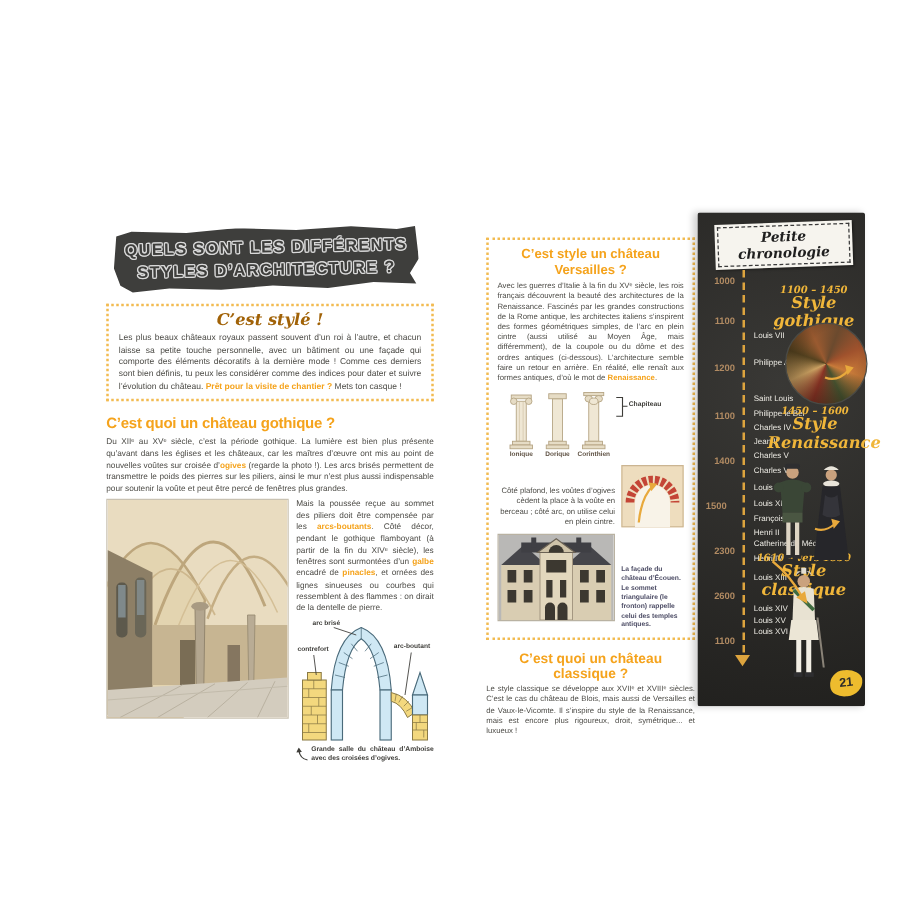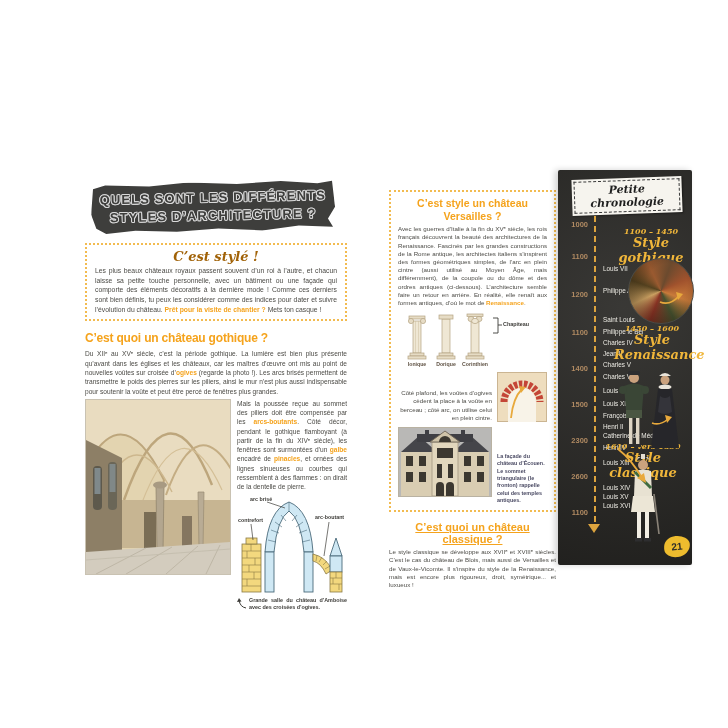--- a/index.html
+++ b/index.html
@@ -34,21 +34,21 @@
   .col-item{display:flex;flex-direction:column;align-items:center;}
   .col-label{font-size:5.2px;font-weight:bold;color:#5f5244;margin-top:1px;}
   .chap-wrap{position:relative;width:40px;height:52px;}
   .chap-label{position:absolute;left:12px;top:6px;font-size:5.4px;font-weight:bold;color:#3d3c38;}
   .plafond-row{display:flex;gap:5px;margin-top:5px;align-items:flex-end;}
   .plafond-txt{width:96px;font-size:6.2px;line-height:1.33;color:#4c4b46;text-align:right;}
   .arch-box{width:50px;height:50px;flex:none;}
   .ecouen-row{display:flex;gap:5px;margin-top:5px;}
   .ecouen-photo{width:94px;height:70px;flex:none;border:1px solid #b9b2a2;box-sizing:border-box;}
   .ecouen-cap{width:56px;font-size:5.4px;font-weight:bold;color:#4b4b64;line-height:1.35;margin-top:26px;}
-  .classic-head{font-weight:bold;font-size:11px;color:#f5a31c;text-align:center;margin:9px 0 3px 0;text-decoration:underline;}
+  .classic-head{font-weight:bold;font-size:11px;color:#f5a31c;text-align:center;margin:9px 0 3px 0;}
   
   .timeline{position:absolute;left:558px;top:170px;width:134px;height:395px;background:#2d2c29;
             background-image:radial-gradient(circle at 50% 35%,rgba(255,255,255,0.06),rgba(0,0,0,0.25));
             border-radius:2px;box-shadow:-3px 0 6px rgba(0,0,0,0.18);}
   .tl-title-outer{position:absolute;left:14px;top:8px;width:106px;background:#f6f4ee;padding:2px;
             transform:rotate(-2deg);box-shadow:1px 1px 2px rgba(0,0,0,0.4);}
   .tl-title{border:1px dashed #3a3a3a;text-align:center;font-family:"DejaVu Serif",serif;
             font-style:italic;font-weight:bold;font-size:11px;color:#1f1f1f;padding:2px 0;}
   .tl-line{position:absolute;left:36px;top:46px;height:306px;border-left:2.5px dashed #dda43e;}
   .tl-arrow{position:absolute;left:30px;top:354px;width:0;height:0;border-left:6px solid transparent;border-right:6px solid transparent;border-top:9px solid #dda43e;}
@@ -272,21 +272,21 @@
     </div>
 
     <div class="tl-line"></div>
     <div class="tl-arrow"></div>
 
     <div class="yr" style="top:50px;">1000</div>
     <div class="yr" style="top:82px;">1100</div>
     <div class="yr" style="top:120px;">1200</div>
     <div class="yr" style="top:158px;">1100</div>
     <div class="yr" style="top:194px;">1400</div>
-    <div class="yr" style="top:230px;">1500</div>
+    <div class="yr" style="top:230px;text-align:center;">1500</div>
     <div class="yr" style="top:266px;">2300</div>
     <div class="yr" style="top:302px;">2600</div>
     <div class="yr" style="top:338px;">1100</div>
 
     <div class="king" style="top:95px;">Louis VII</div>
     <div class="king" style="top:117px;">Philippe Auguste</div>
     <div class="king" style="top:146px;">Saint Louis</div>
     <div class="king" style="top:158px;">Philippe le Bel</div>
     <div class="king" style="top:169px;">Charles IV</div>
     <div class="king" style="top:180px;">Jean II</div>

